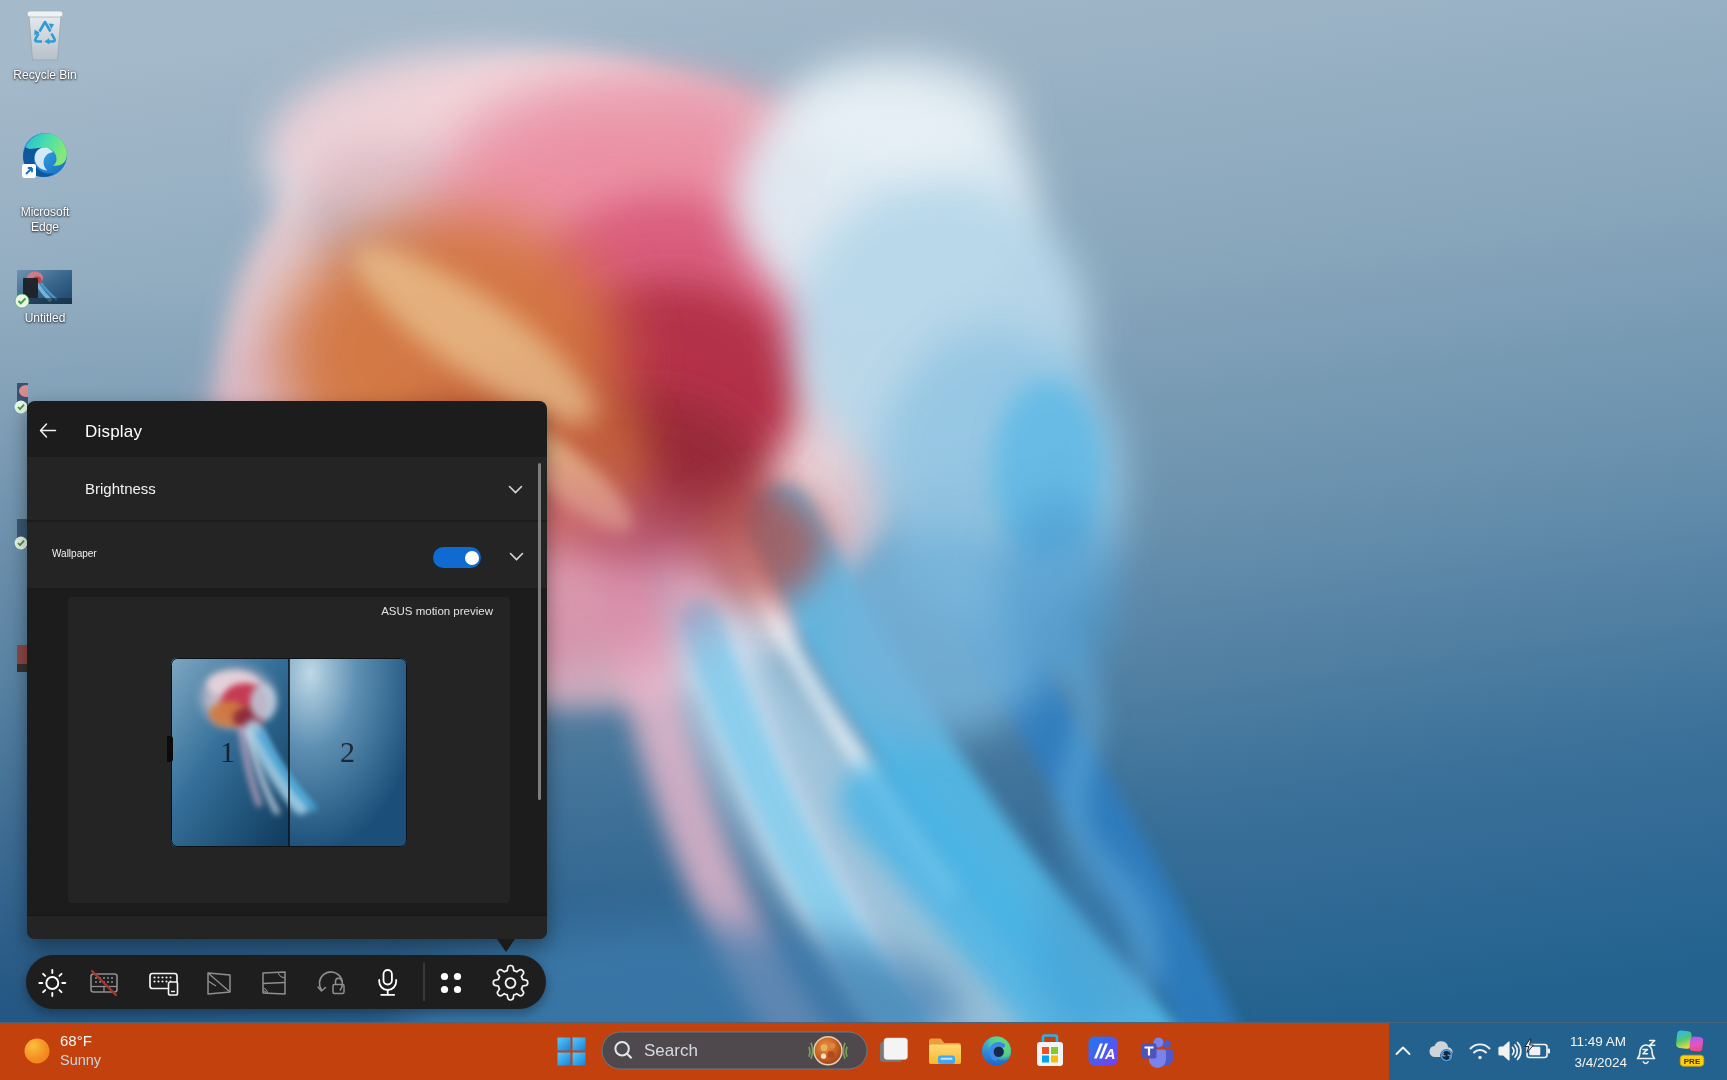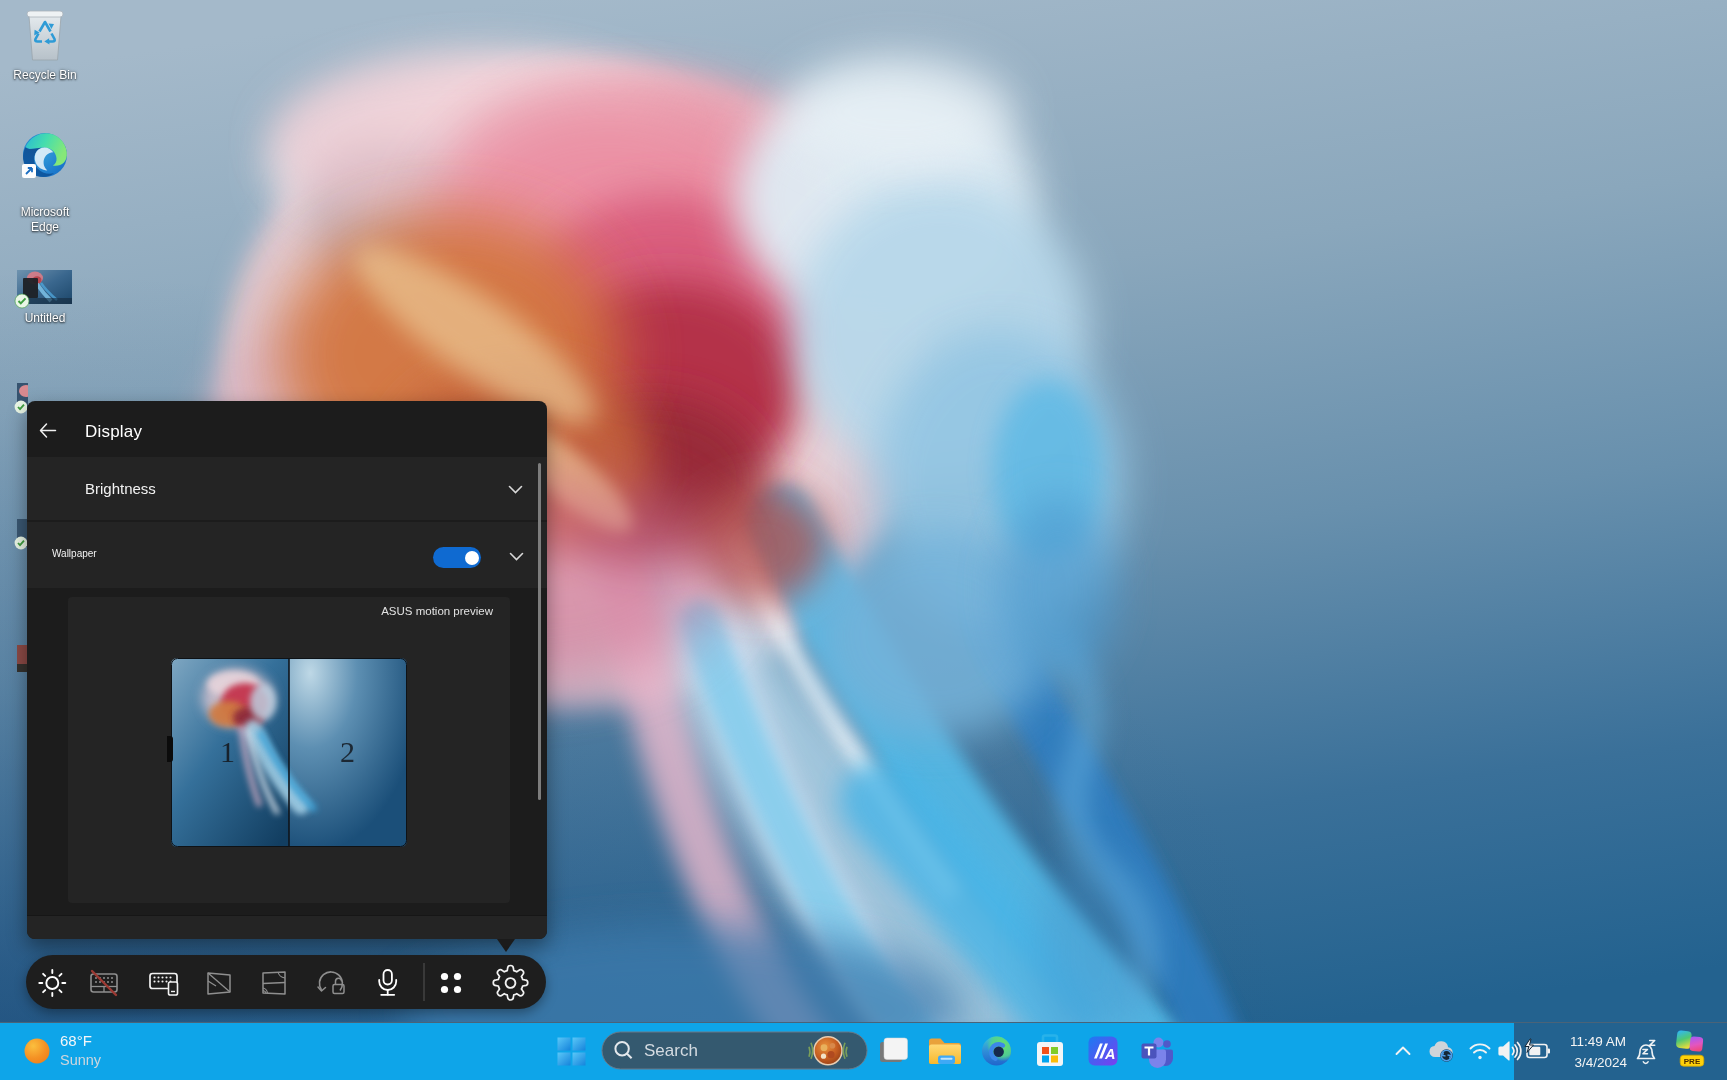--- a/index.html
+++ b/index.html
@@ -357,21 +357,21 @@
         <circle cx="6.5" cy="6.5" r="3.6"></circle>
   </g>
 
   <g transform="translate(484.5,28)">
     <path fill="none" stroke="#f2f2f2" stroke-width="1.7" stroke-linejoin="round" d="M -2.9,-14.6 a 2.9,2.9 0 0 1 5.8,0 l 0.35,2.2 a 10.6,10.6 0 0 1 3.0,1.25 l 1.85,-1.3 a 2.9,2.9 0 0 1 4.1,4.1 l -1.3,1.85 a 10.6,10.6 0 0 1 1.25,3.0 l 2.2,0.35 a 2.9,2.9 0 0 1 0,5.8 l -2.2,0.35 a 10.6,10.6 0 0 1 -1.25,3.0 l 1.3,1.85 a 2.9,2.9 0 0 1 -4.1,4.1 l -1.85,-1.3 a 10.6,10.6 0 0 1 -3.0,1.25 l -0.35,2.2 a 2.9,2.9 0 0 1 -5.8,0 l -0.35,-2.2 a 10.6,10.6 0 0 1 -3.0,-1.25 l -1.85,1.3 a 2.9,2.9 0 0 1 -4.1,-4.1 l 1.3,-1.85 a 10.6,10.6 0 0 1 -1.25,-3.0 l -2.2,-0.35 a 2.9,2.9 0 0 1 0,-5.8 l 2.2,-0.35 a 10.6,10.6 0 0 1 1.25,-3.0 l -1.3,-1.85 a 2.9,2.9 0 0 1 4.1,-4.1 l 1.85,1.3 a 10.6,10.6 0 0 1 3.0,-1.25 Z"></path>
     <circle r="4.9" fill="none" stroke="#f2f2f2" stroke-width="1.9"></circle>
   </g>
 </svg>
 </div>
 
-<div id="taskbar" class="abs" style="left:0;top:1022px;width:1514px;height:58px;background:#0ea5e9;text-align:center;">
+<div id="taskbar" class="abs" style="left:0;top:1022px;width:1389px;height:58px;background:#c2410c;text-align:center;">
 <div class="abs" style="left:0;top:0;width:1727px;height:1px;background:#4a6378;"></div>
 <svg class="abs" style="left:0;top:0" width="1727" height="58" viewBox="0 0 1727 58">
   <defs>
     <radialGradient id="wsun" cx="0.35" cy="0.3" r="0.9">
       <stop offset="0" stop-color="#fbbf3e"></stop>
           <stop offset="0.55" stop-color="#f49124"></stop>
           <stop offset="1" stop-color="#ed7a16"></stop>
     </radialGradient>
     <linearGradient id="winlg" x1="0" y1="0" x2="0.9" y2="1">
       <stop offset="0" stop-color="#5bc8f8"></stop>

